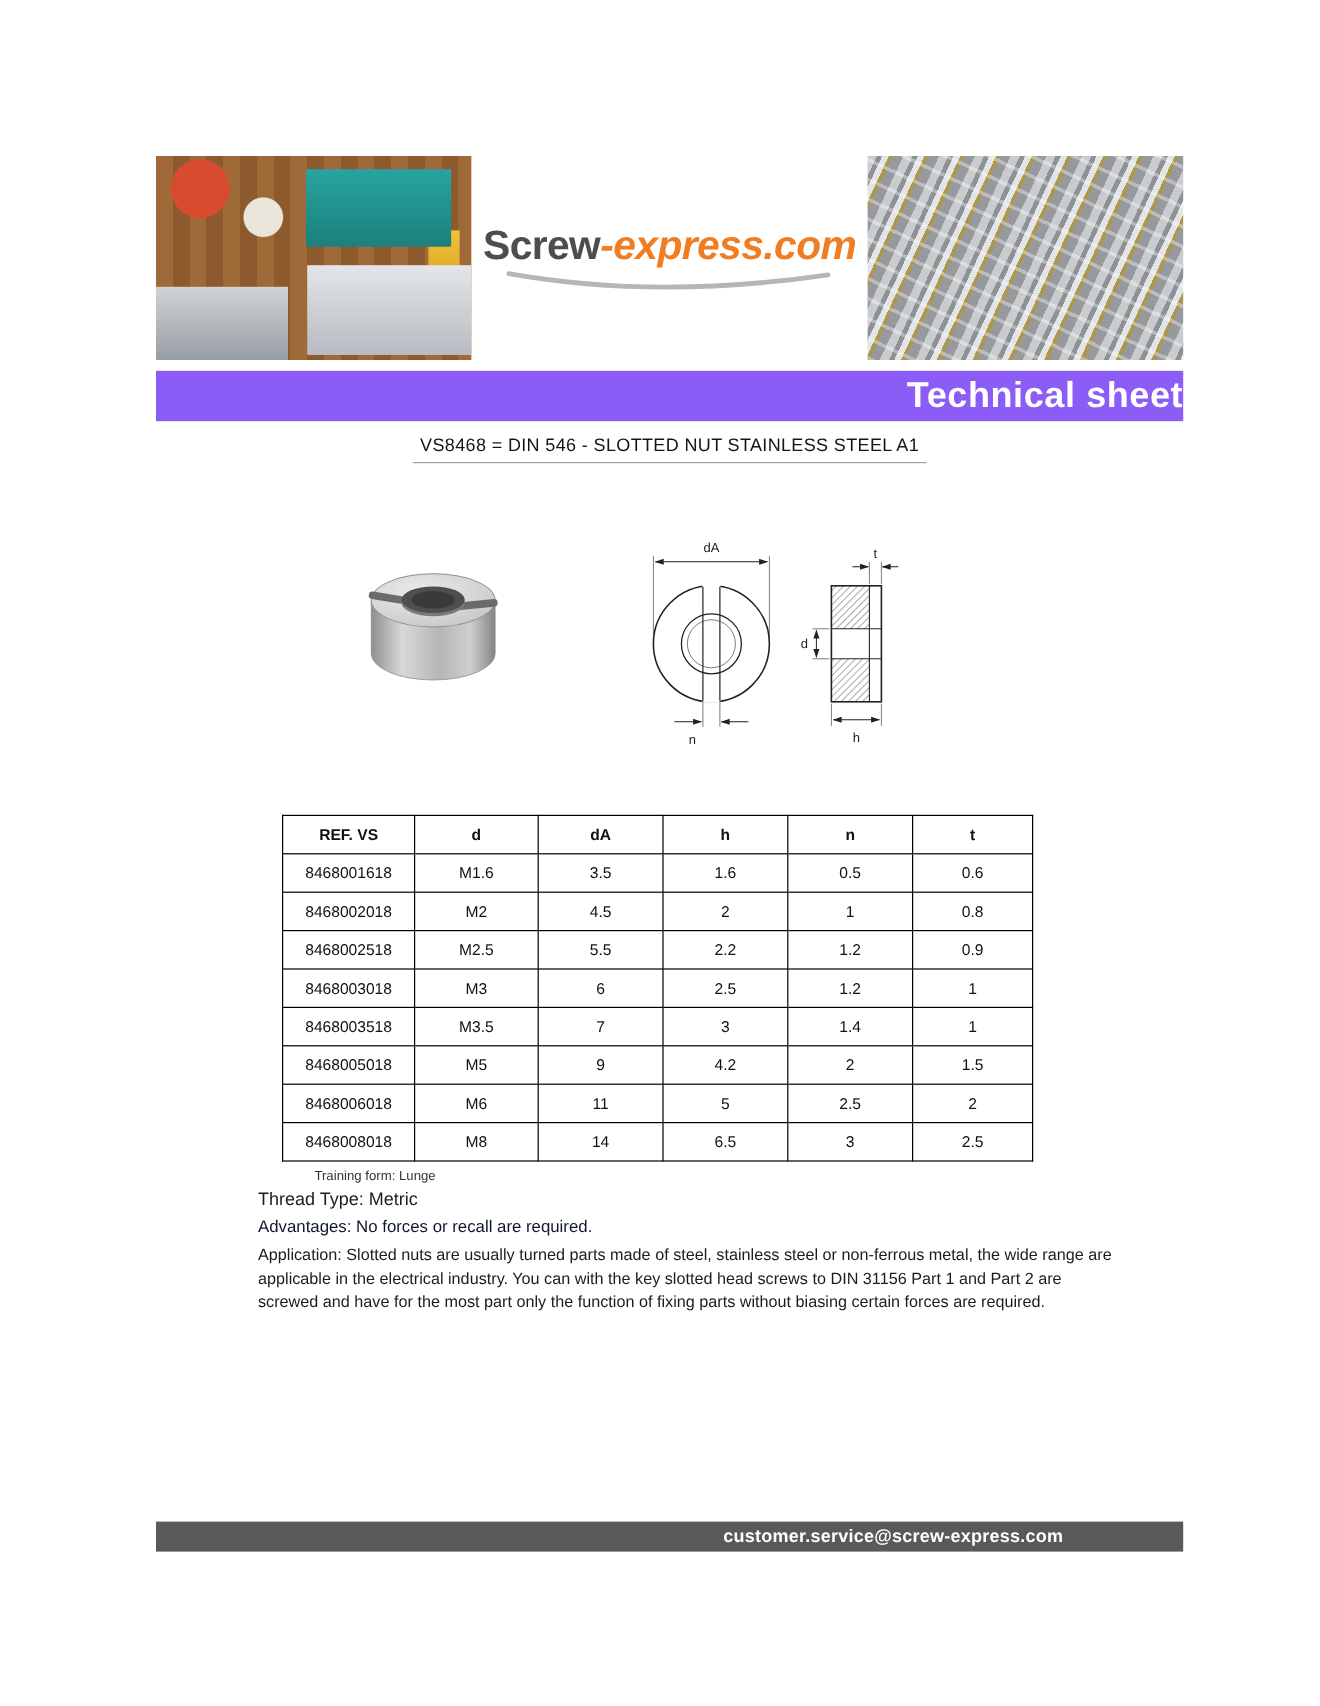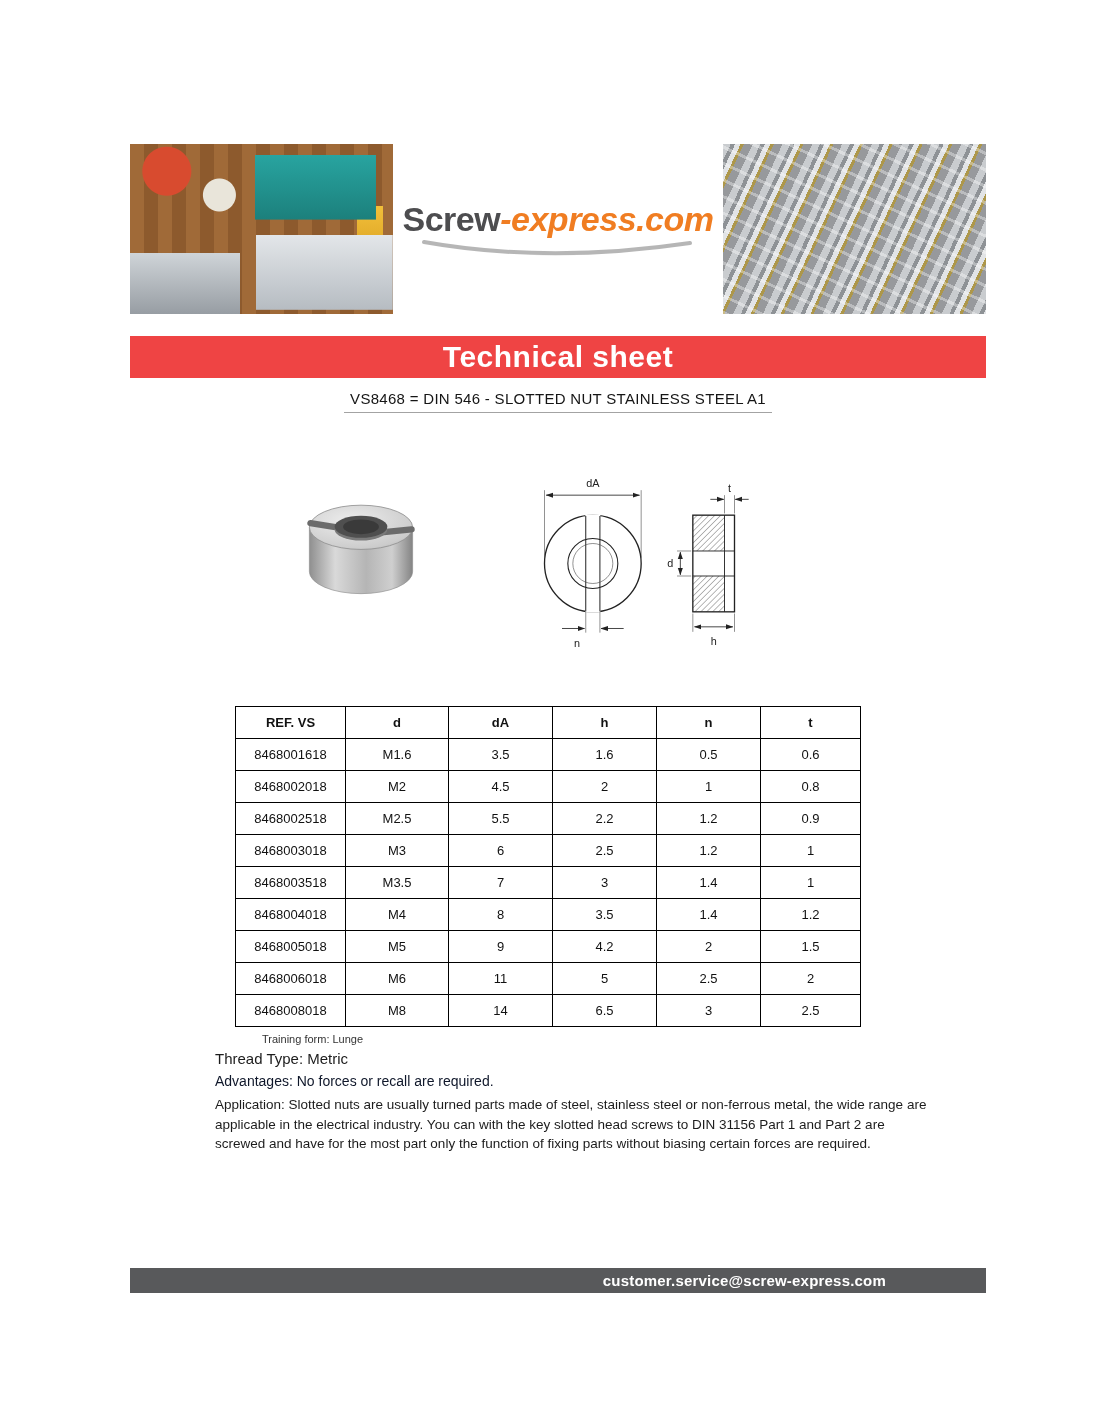--- a/index.html
+++ b/index.html
@@ -1,20 +1,20 @@
 <!DOCTYPE html>
 <html><head>
 <meta charset="utf-8">
 <style>
   * { margin:0; padding:0; box-sizing:border-box; }
   html,body { background:#ffffff; }
   body { font-family:"Liberation Sans", sans-serif; color:#111; }
 
   .page { position:relative; width:1100px; height:1422px; background:#fff; margin:0 auto; overflow:hidden; }
-  .content { position:absolute; left:130px; top:144px; width:856px; }
+  .content { position:absolute; left:130px; top:130px; width:856px; }
 
   
   .banner { display:flex; height:170px; width:100%; }
   .photo { width:263px; height:170px; flex:0 0 auto; }
   .photo.left {
     background:
       radial-gradient(circle at 14% 16%, #d84b2f 0 24px, rgba(0,0,0,0) 25px),
       radial-gradient(circle at 34% 30%, #e9e5da 0 16px, rgba(0,0,0,0) 17px),
       linear-gradient(#28a4a0, #1c807c) 88% 10%/46% 38% no-repeat,
       linear-gradient(#e3e6e9, #b6bcc2) 100% 96%/52% 44% no-repeat,
@@ -27,21 +27,21 @@
       repeating-linear-gradient(25deg, rgba(255,255,255,.35) 0 3px, rgba(255,255,255,0) 3px 15px),
       repeating-linear-gradient(115deg, #c9cccf 0 7px, #8e9296 7px 11px, #e2e4e6 11px 16px, #ad974a 16px 19px, #97999c 19px 27px);
   }
   .logo-area { flex:1 1 auto; background:#fff; display:flex; flex-direction:column; align-items:center; justify-content:center; }
   .logo { font-size:34px; line-height:1; white-space:nowrap; }
   .logo .p1 { font-weight:bold; color:#4d4d4f; letter-spacing:-0.5px; }
   .logo .p2 { font-style:italic; font-weight:bold; color:#f07d22; letter-spacing:-0.5px; }
   .swoosh { margin-top:2px; }
 
   
-  .tech-band { margin-top:22px; height:42px; background:#ef4444; display:flex; align-items:center; justify-content:center; }
+  .tech-band { margin-top:9px; height:42px; background:#8b5cf6; display:flex; align-items:center; justify-content:flex-end; }
   .tech-band span { color:#fff; font-weight:bold; font-size:30px; letter-spacing:0.5px; }
 
   
   .doc-title-wrap { margin-top:12px; text-align:center; }
   .doc-title { display:inline-block; font-size:15px; color:#151515; letter-spacing:0.3px; padding:0 6px 5px 6px; border-bottom:1px solid #a3a3a3; }
 
   
   .images-row { position:relative; height:245px; margin-top:48px; }
   .nut-photo { position:absolute; left:152px; top:0; width:158px; height:160px; }
   .tech-drawing { position:absolute; left:392px; top:0; width:250px; height:205px; }
@@ -229,28 +229,20 @@
           </tr>
           <tr>
             <td>8468003518</td>
             <td>M3.5</td>
             <td>7</td>
             <td>3</td>
             <td>1.4</td>
             <td>1</td>
           </tr>
           <tr>
-            <td>8468004018</td>
-            <td>M4</td>
-            <td>8</td>
-            <td>3.5</td>
-            <td>1.4</td>
-            <td>1.2</td>
-          </tr>
-          <tr>
             <td>8468005018</td>
             <td>M5</td>
             <td>9</td>
             <td>4.2</td>
             <td>2</td>
             <td>1.5</td>
           </tr>
           <tr>
             <td>8468006018</td>
             <td>M6</td>

